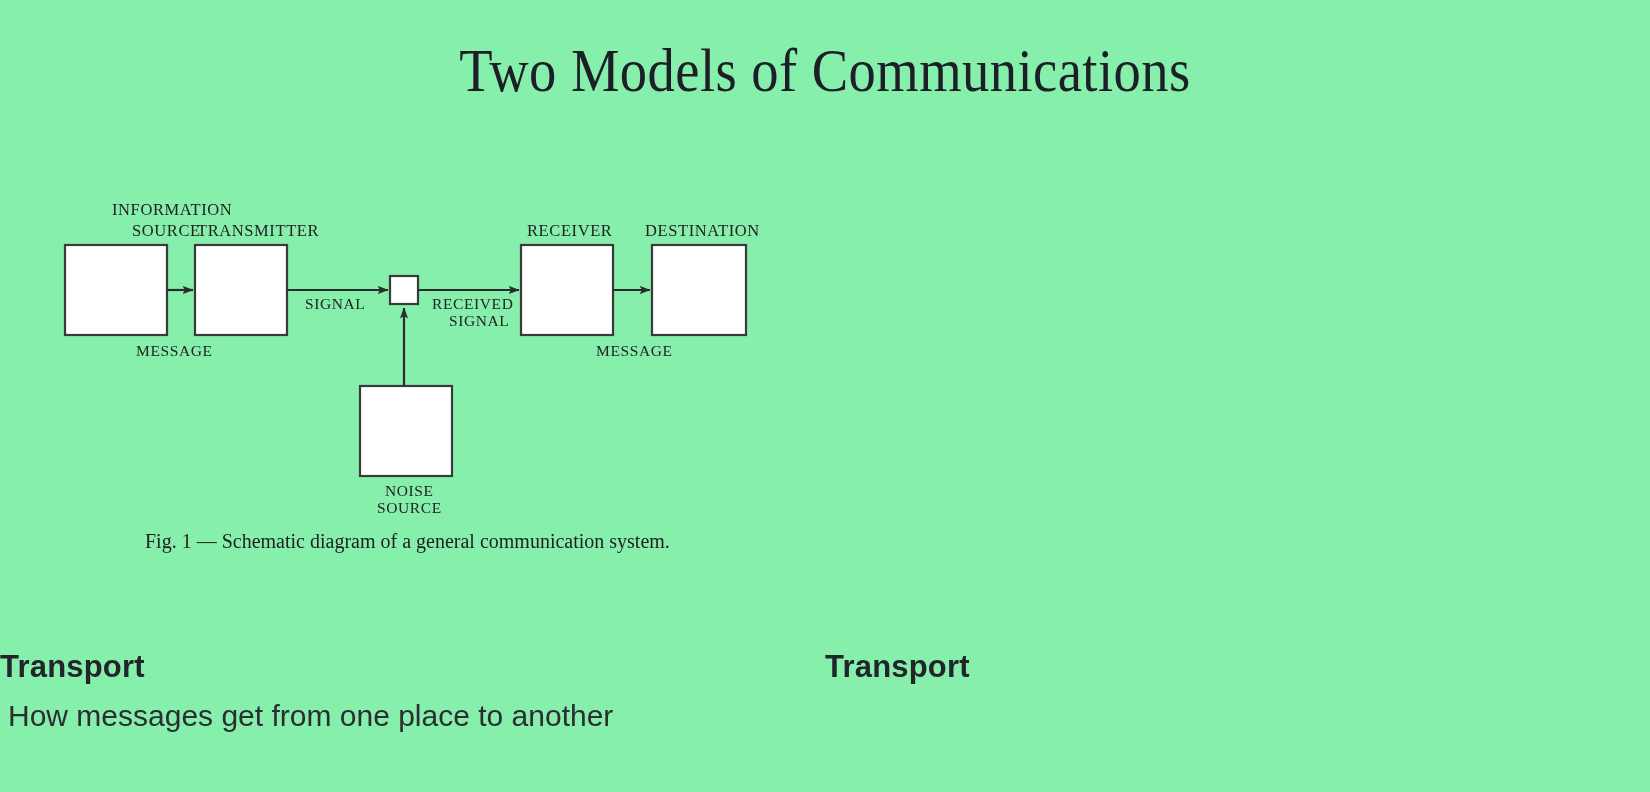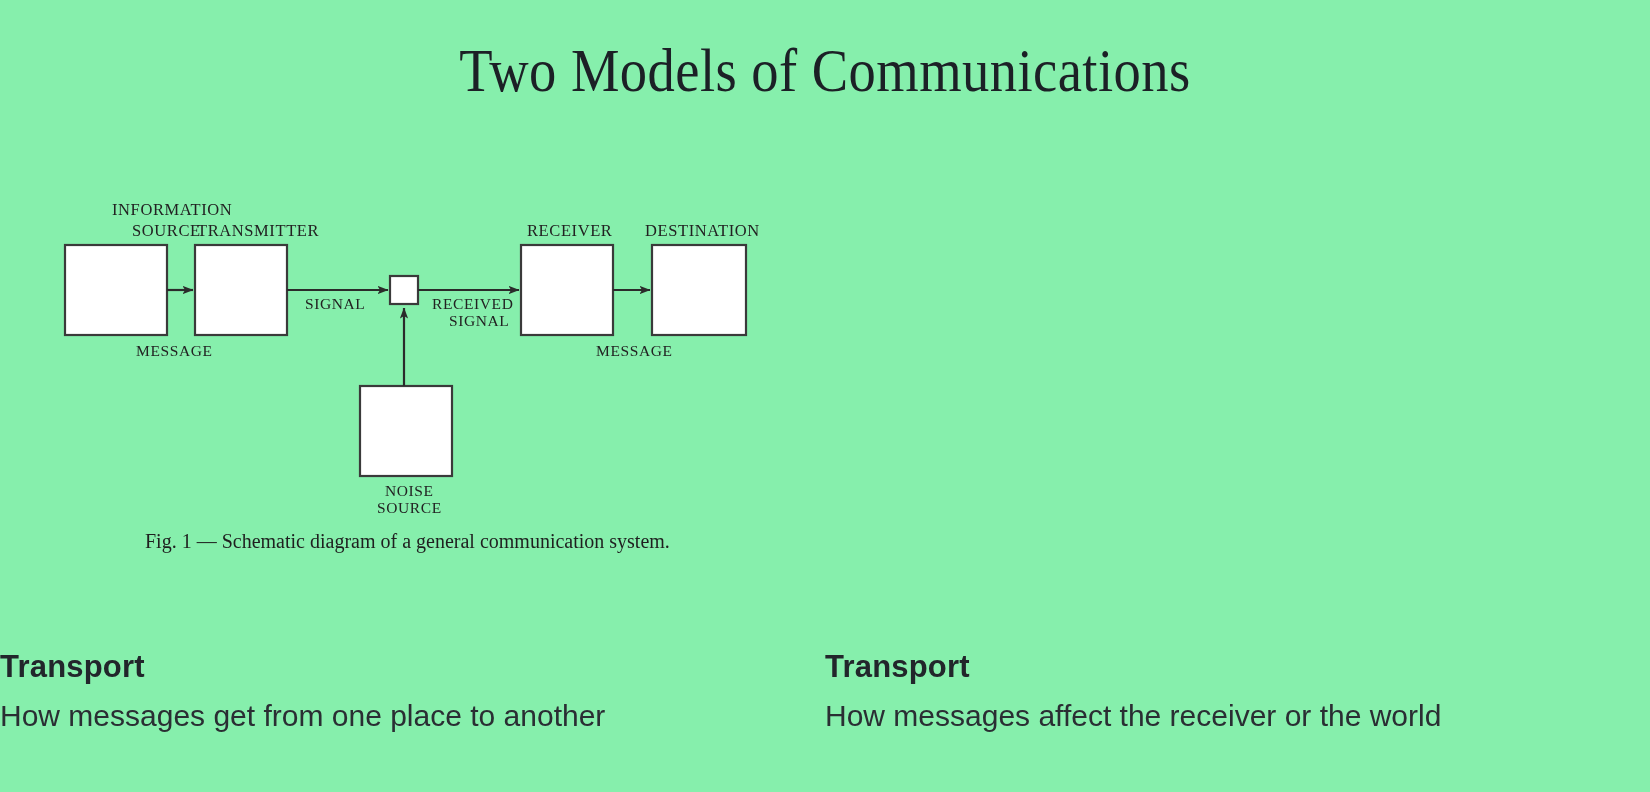--- a/index.html
+++ b/index.html
@@ -84,21 +84,21 @@
     letter-spacing: 0.2px;
     color: #22262b;
     margin: 0 0 12px 0;
     line-height: 1.2;
   }
   .caption-sub {
     font-family: "Liberation Sans", sans-serif;
     font-size: 30px;
     font-weight: 400;
     color: #2a2e33;
-    margin: 0;
+    margin: 8px;
     line-height: 1.25;
   }
 </style>
 </head>
 <body>
 
 <div class="slide">
 
   <div class="slide-title">Two Models of Communications</div>
 
@@ -159,17 +159,16 @@
       <div class="caption-head">Transport</div>
       <div class="caption-sub">How messages get from one place to another</div>
     </div>
   </div>
 
   <div class="column right">
 
 
     <div class="caption-block">
       <div class="caption-head">Transport</div>
-      <div class="caption-sub">How messages affect the receiver or the world</div>
     </div>
   </div>
 
 </div>
 
 </body></html>

